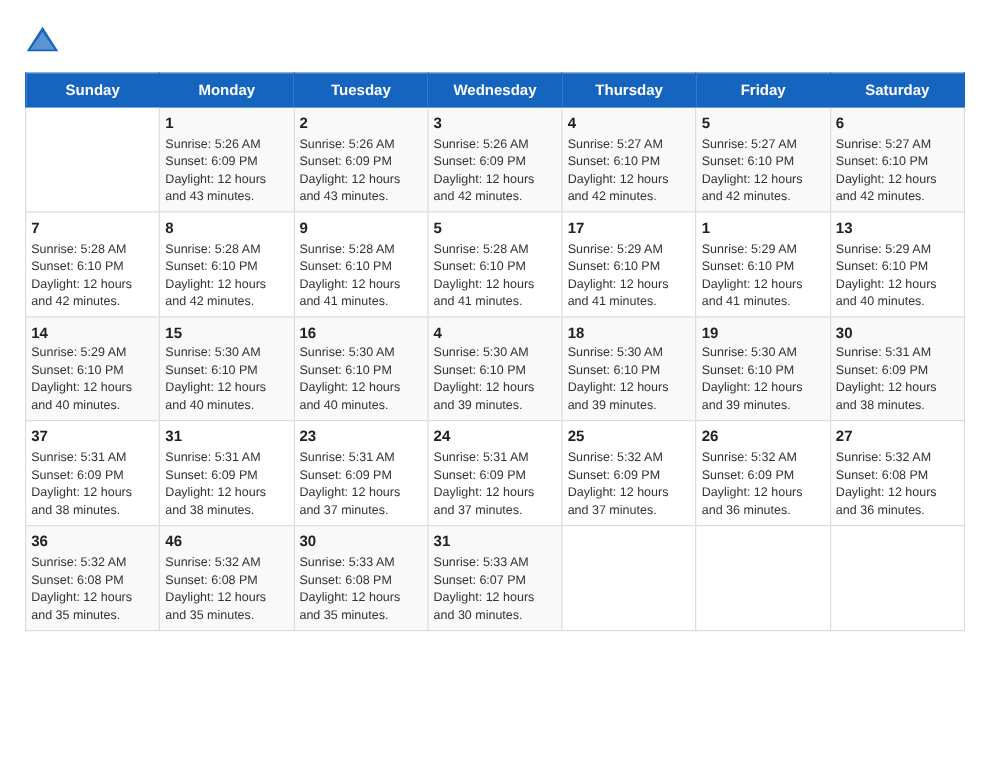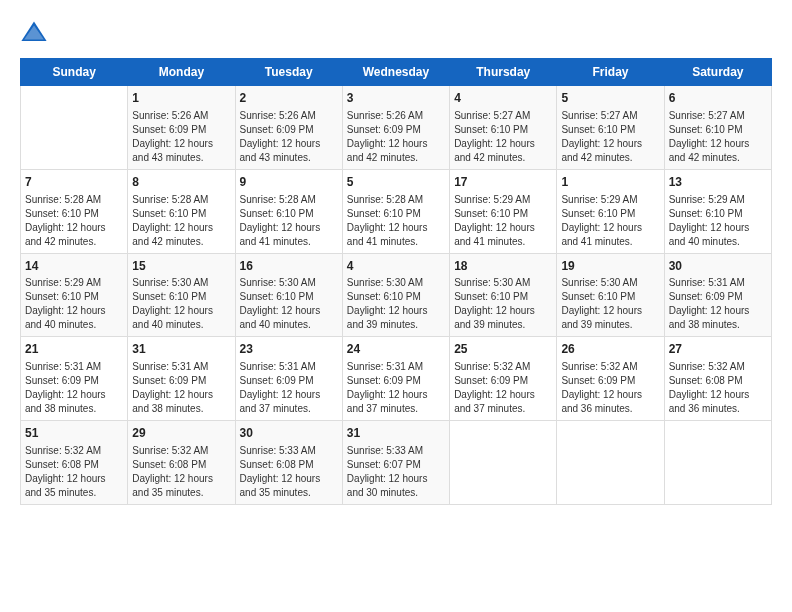--- a/index.html
+++ b/index.html
@@ -288,21 +288,21 @@
           <span class="day-number">30</span>
           <div class="day-info">
             <div>Sunrise: 5:31 AM</div>
             <div>Sunset: 6:09 PM</div>
             <div>Daylight: 12 hours and 38 minutes.</div>
           </div>
         </td>
       </tr>
       <tr>
         <td>
-          <span class="day-number">21</span>
+          <span class="day-number">37</span>
           <div class="day-info">
             <div>Sunrise: 5:31 AM</div>
             <div>Sunset: 6:09 PM</div>
             <div>Daylight: 12 hours and 38 minutes.</div>
           </div>
         </td>
         <td>
           <span class="day-number">31</span>
           <div class="day-info">
             <div>Sunrise: 5:31 AM</div>
@@ -346,29 +346,29 @@
           <span class="day-number">27</span>
           <div class="day-info">
             <div>Sunrise: 5:32 AM</div>
             <div>Sunset: 6:08 PM</div>
             <div>Daylight: 12 hours and 36 minutes.</div>
           </div>
         </td>
       </tr>
       <tr>
         <td>
-          <span class="day-number">51</span>
+          <span class="day-number">36</span>
           <div class="day-info">
             <div>Sunrise: 5:32 AM</div>
             <div>Sunset: 6:08 PM</div>
             <div>Daylight: 12 hours and 35 minutes.</div>
           </div>
         </td>
         <td>
-          <span class="day-number">29</span>
+          <span class="day-number">46</span>
           <div class="day-info">
             <div>Sunrise: 5:32 AM</div>
             <div>Sunset: 6:08 PM</div>
             <div>Daylight: 12 hours and 35 minutes.</div>
           </div>
         </td>
         <td>
           <span class="day-number">30</span>
           <div class="day-info">
             <div>Sunrise: 5:33 AM</div>

